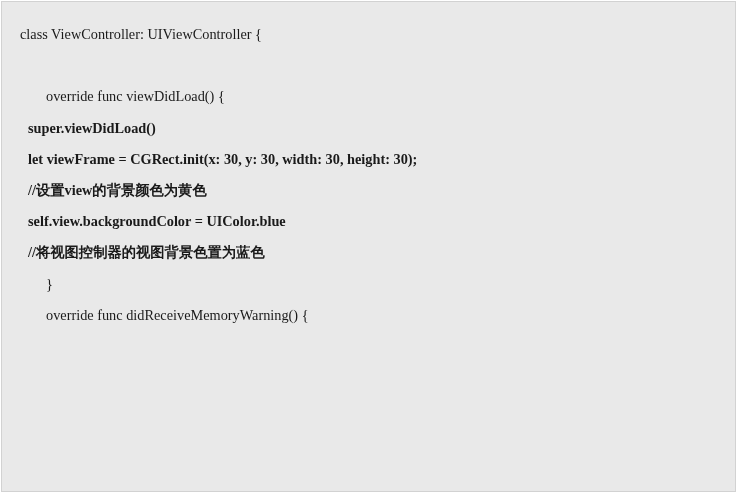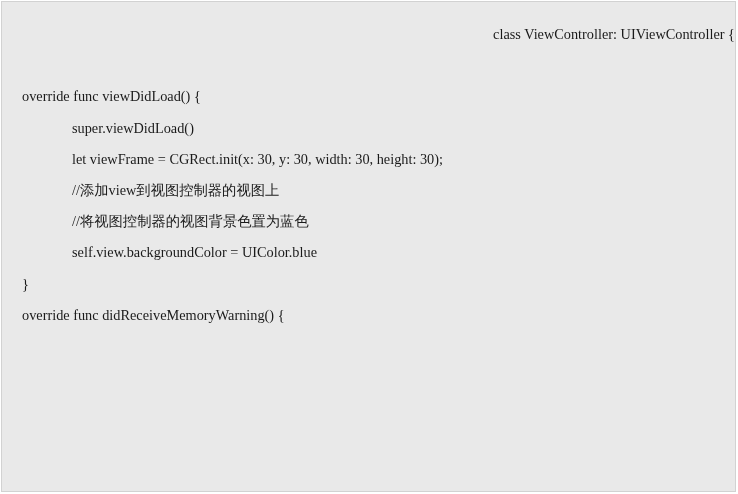--- a/index.html
+++ b/index.html
@@ -29,34 +29,34 @@
   }
   .code-line {
     display: block;
     font-family: "Liberation Serif", "DejaVu Serif", serif;
     font-size: 14.3px;
     line-height: 31.2px;
     color: #1a1a1a;
     white-space: pre;
     height: 31.2px;
   }
-  .indent-0 { padding-left: 18px; text-align: right; }
-  .indent-1 { padding-left: 20px; }
-  .indent-2 { padding-left: 70px; }
+  .indent-0 { padding-left: 18px; }
+  .indent-1 { padding-left: 44px; }
+  .indent-2 { padding-left: 26px; font-weight: bold; }
   .blank { height: 31.2px; }
 </style>
 </head>
 <body>
 
 <div class="code-block">
   <div class="code-lines">
       <div class="code-line indent-0">class ViewController: UIViewController {</div>
       <div class="code-line indent-0 blank"></div>
       <div class="code-line indent-1">override func viewDidLoad() {</div>
       <div class="code-line indent-2">super.viewDidLoad()</div>
       <div class="code-line indent-2">let viewFrame = CGRect.init(x: 30, y: 30, width: 30, height: 30);</div>
-      <div class="code-line indent-2">//添加view到视图控制器的视图上</div>
+      <div class="code-line indent-2">//设置view的背景颜色为黄色</div>
+      <div class="code-line indent-2">self.view.backgroundColor = UIColor.blue</div>
       <div class="code-line indent-2">//将视图控制器的视图背景色置为蓝色</div>
-      <div class="code-line indent-2">self.view.backgroundColor = UIColor.blue</div>
       <div class="code-line indent-1">}</div>
       <div class="code-line indent-1">override func didReceiveMemoryWarning() {</div>
     </div>
 </div>
 
 </body></html>

